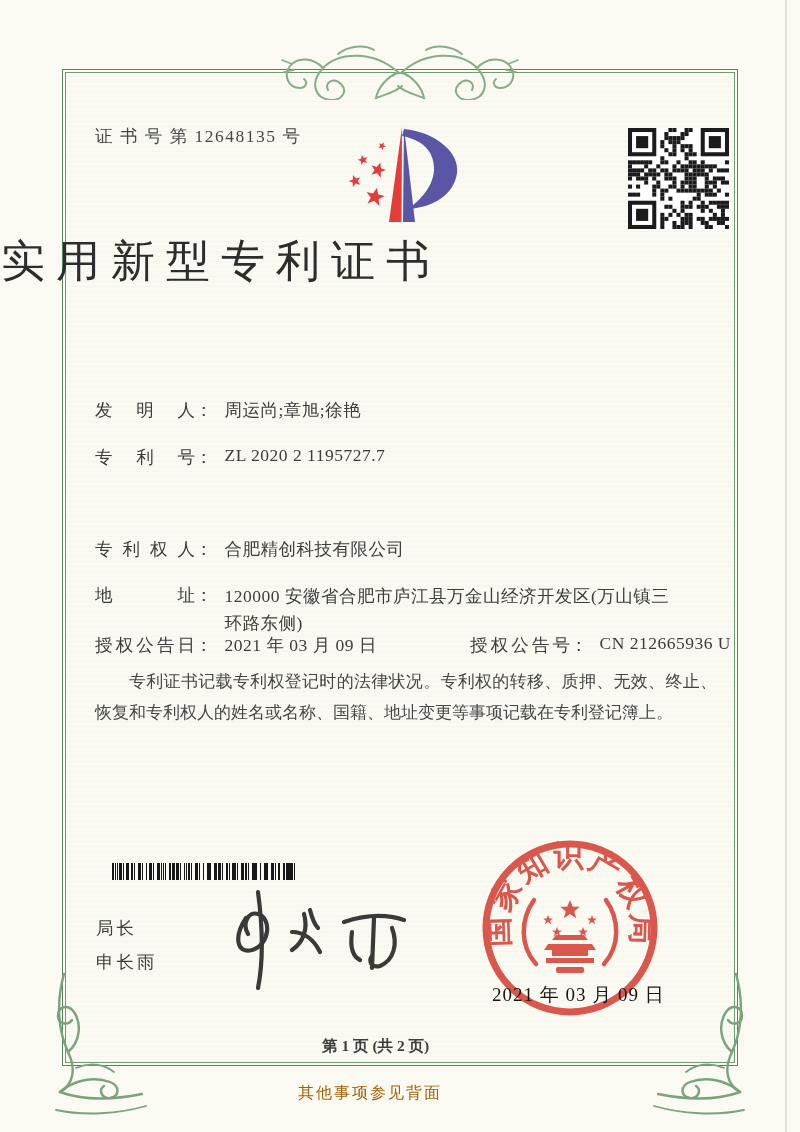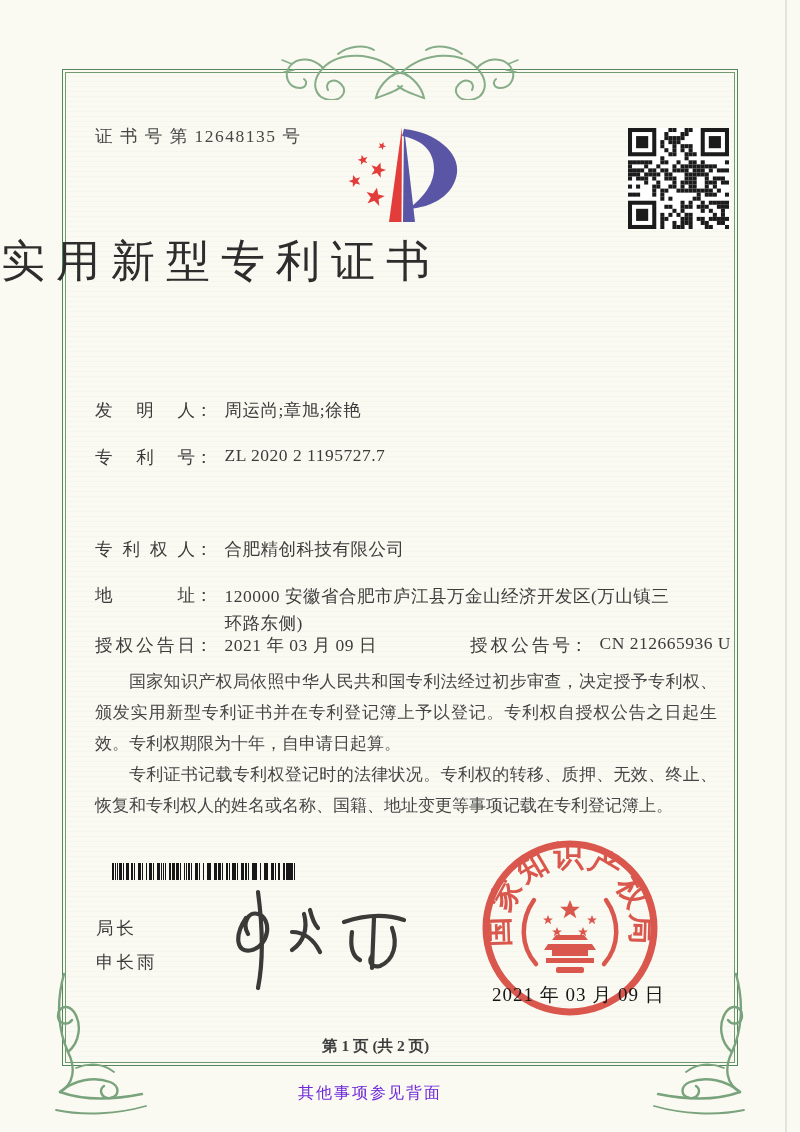--- a/index.html
+++ b/index.html
@@ -29,21 +29,21 @@
   .group2{position:absolute;left:375px;top:0;white-space:nowrap;}
   .paras{left:95px;top:666px;width:622px;font-size:17px;line-height:31px;
     text-align:justify;color:#464646;}
   .paras p{margin:0;text-indent:2em;}
   .barcode{left:112px;top:863px;width:186px;height:17px;background:
     repeating-linear-gradient(90deg,#171717 0 2px,transparent 2px 3px,#171717 3px 4px,transparent 4px 7px,#171717 7px 10px,transparent 10px 11px,#171717 11px 12px,transparent 12px 15px,#171717 15px 16px,transparent 16px 19px),
     repeating-linear-gradient(90deg,transparent 0 5px,#171717 5px 6px,transparent 6px 14px,#171717 14px 17px,transparent 17px 23px);}
   .signer{left:96px;font-size:17.5px;color:#3e3e3e;letter-spacing:3px;}
   .seal-date{left:492px;top:982px;font-size:19px;color:#161616;letter-spacing:1px;z-index:6;}
   .page-info{left:322px;top:1036px;font-size:15.5px;color:#3e3e3e;font-weight:bold;}
-  .back-note{left:298px;top:1083px;font-size:16px;color:#6d28d9;letter-spacing:2px;}
+  .back-note{left:298px;top:1083px;font-size:16px;color:#a16207;letter-spacing:2px;}
   svg{display:block;}
 </style>
 </head>
 <body>
 
 <div class="page">
 
   <div class="frame">
     <div class="frame-inner"></div>
   </div>
@@ -333,21 +333,20 @@
     <span class="flabel">地址</span><span class="fcolon">：</span><span class="fvalue wrap">120000 安徽省合肥市庐江县万金山经济开发区(万山镇三环路东侧)</span>
   </div>
   <div class="abs field-row" style="top:633px;">
     <span class="flabel">授权公告日</span><span class="fcolon">：</span><span class="fvalue">2021 年 03 月 09 日</span>
     <span class="group2">
       <span class="flabel">授权公告号</span><span class="fcolon">：</span><span class="fvalue">CN 212665936 U</span>
     </span>
   </div>
 
   <div class="abs paras">
-    <p>国家知识产权局依照中华人民共和国专利法经过初步审查，决定授予专利权、颁发实用新型专利证书并在专利登记簿上予以登记。专利权自授权公告之日起生效。专利权期限为十年，自申请日起算。</p>
     <p>专利证书记载专利权登记时的法律状况。专利权的转移、质押、无效、终止、恢复和专利权人的姓名或名称、国籍、地址变更等事项记载在专利登记簿上。</p>
   </div>
 
   <div class="abs barcode"></div>
 
   <div class="abs signer" style="top:916px;">局长</div>
   <div class="abs signer" style="top:950px;">申长雨</div>
 
   <svg class="abs" style="left:218px;top:884px;" width="210" height="108" viewBox="0 0 210 108">
     <g fill="none" stroke="#262626" stroke-width="4.2" stroke-linecap="round" opacity="0.9">

